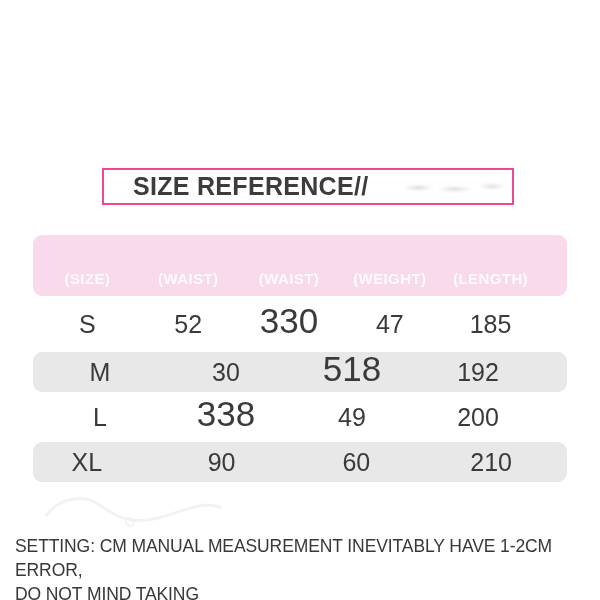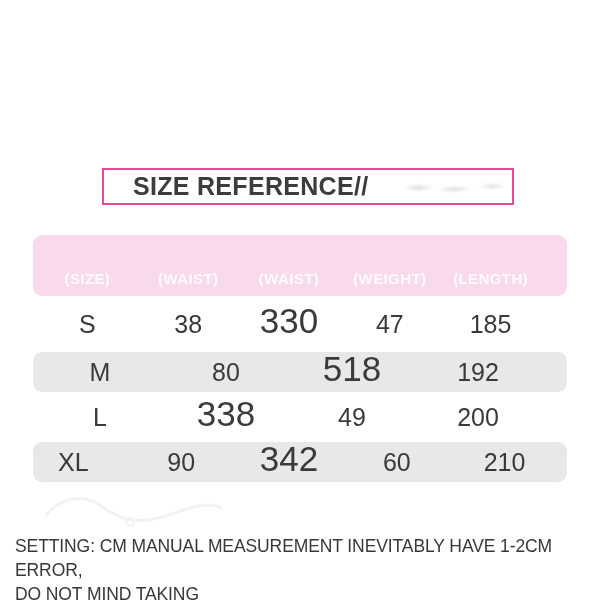--- a/index.html
+++ b/index.html
@@ -104,44 +104,43 @@
     <div class="trow thead">
       <div class="cell">(SIZE)</div>
       <div class="cell">(WAIST)</div>
       <div class="cell">(WAIST)</div>
       <div class="cell">(WEIGHT)</div>
       <div class="cell">(LENGTH)</div>
     </div>
 
     <div class="trow row-s">
       <div class="cell">S</div>
-      <div class="cell">38</div>
+      <div class="cell">52</div>
       <div class="cell wide-col">330</div>
       <div class="cell">47</div>
       <div class="cell">185</div>
     </div>
 
     <div class="trow row-m">
       <div class="cell">M</div>
-      <div class="cell">80</div>
+      <div class="cell">30</div>
       <div class="cell wide-col">518</div>
       <div class="cell">192</div>
     </div>
 
     <div class="trow row-l">
       <div class="cell">L</div>
       <div class="cell wide-col">338</div>
       <div class="cell">49</div>
       <div class="cell">200</div>
     </div>
 
     <div class="trow row-xl">
       <div class="cell">XL</div>
       <div class="cell">90</div>
-      <div class="cell wide-col">342</div>
       <div class="cell">60</div>
       <div class="cell">210</div>
     </div>
 
   </div>
 
   <svg class="scribble" width="190" height="46" viewBox="0 0 190 46">
     <path d="M8 30 C 20 12, 45 8, 60 18 S 90 40, 120 32 S 165 14, 184 22" fill="none" stroke="#8a8a8a" stroke-width="3"></path>
     <circle cx="92" cy="36" r="4" fill="none" stroke="#8a8a8a" stroke-width="2"></circle>
   </svg>

